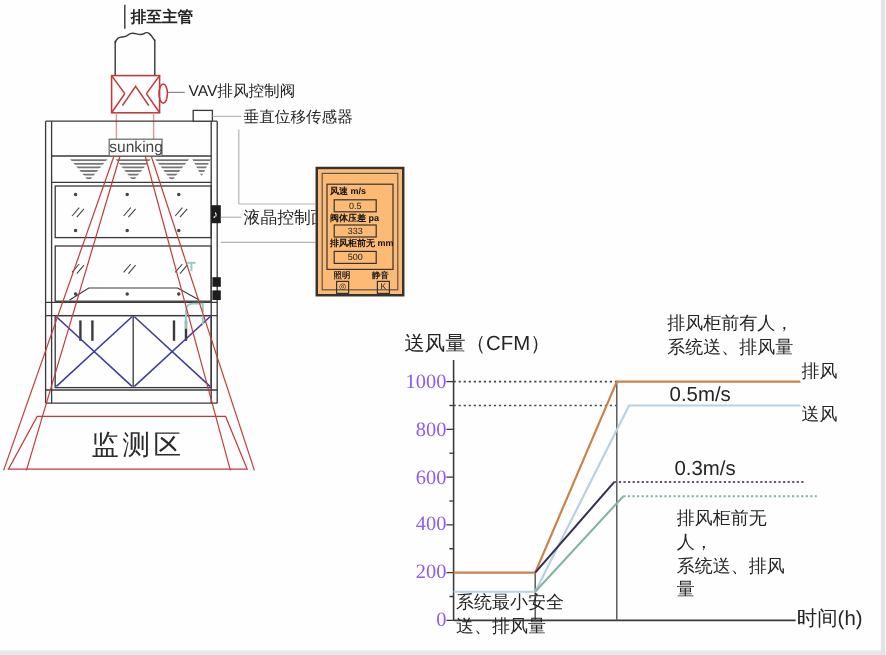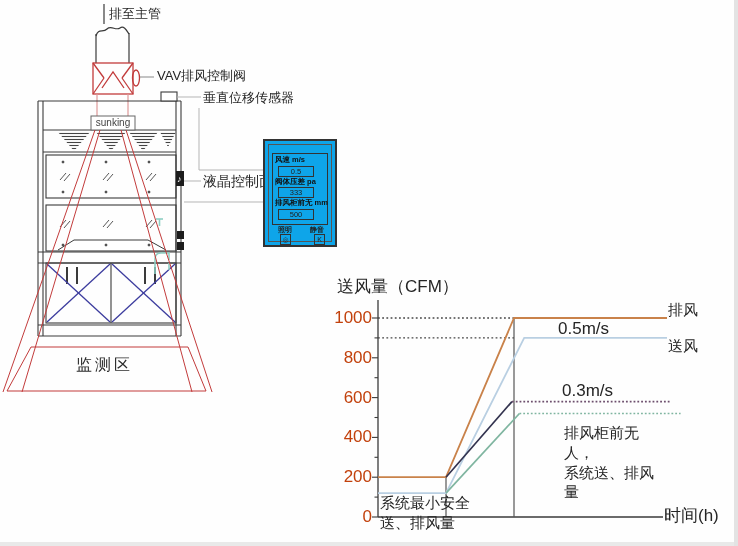--- a/index.html
+++ b/index.html
@@ -6,37 +6,37 @@
   .stage{position:relative;width:738px;height:546px;background:#fefefe;overflow:hidden;
          font-family:"Liberation Sans",sans-serif;color:#222;}
   .stage::after{content:"";position:absolute;right:0;top:0;bottom:0;width:4px;background:#e3e3e3;}
   .stage::before{content:"";position:absolute;left:0;right:0;bottom:0;height:4px;background:#e9e9e9;}
   svg.scene{position:absolute;left:0;top:0;}
   .lbl{position:absolute;white-space:pre-line;line-height:1.25;color:#252525;}
   .lbl-sm{font-size:13px;}
   .lbl-md{font-size:14px;}
   .lbl-chart{font-size:15px;line-height:1.32;}
   .lbl-big{font-size:17px;}
-  .ylabel{position:absolute;left:322px;width:50px;text-align:right;font-size:17px;color:#c2410c;}
+  .ylabel{position:absolute;left:322px;width:50px;text-align:right;font-size:17px;color:#8b5cf6;font-family:Liberation Serif, serif;}
   
   .panel{position:absolute;left:263px;top:139px;width:74px;height:108px;
-         border:2px solid #333;background:#0ea5e9;box-sizing:border-box;}
+         border:2px solid #333;background:#fdba74;box-sizing:border-box;}
   .panel-bevel{position:absolute;left:3px;top:3px;right:3px;bottom:3px;border:1px solid #555;}
   .panel-display{position:absolute;left:7px;top:12px;width:52px;height:68px;border:1px solid #333;
                  padding:2px 0 0 2px;box-sizing:content-box;}
   .p-row-label{font-size:7.5px;font-weight:bold;color:#111;line-height:1.15;white-space:nowrap;}
   .p-val{width:34px;height:9px;border:1px solid #333;margin:1px 0 1px 3px;
          font-size:7.5px;text-align:center;line-height:9px;}
   .p-btns{position:absolute;left:7px;top:84px;width:54px;height:20px;}
   .p-btn-label{position:absolute;top:0;font-size:7px;font-weight:bold;}
   .p-btn-box{position:absolute;top:9px;width:9px;height:9px;border:1px solid #333;
              font-size:7px;text-align:center;line-height:9px;}
   .sunking{position:absolute;left:91px;top:116px;width:44px;height:13px;
-           font-size:10px;text-align:center;line-height:13px;color:#444;}
-  .jiance{position:absolute;left:76px;top:355px;font-size:16px;letter-spacing:3px;color:#2b2b2b;}
+           font-size:13px;text-align:center;line-height:13px;color:#444;}
+  .jiance{position:absolute;left:76px;top:355px;font-size:23px;letter-spacing:3px;color:#2b2b2b;}
 </style>
 </head>
 <body>
 
 <div class="stage">
 
   <svg class="scene" width="738" height="546" viewBox="0 0 738 546">
     <defs>
       <pattern id="hatchH" width="4" height="3" patternUnits="userSpaceOnUse">
         <line x1="0" y1="1.5" x2="4" y2="1.5" stroke="#444" stroke-width="1.1"></line>
@@ -177,21 +177,21 @@
         <line x1="514" y1="517" x2="514" y2="318" stroke="#555" stroke-width="1.2"></line>
         <polyline points="378,477.2 446,477.2 514,318 667,318" fill="none" stroke="#c9824a" stroke-width="1.8"></polyline>
         <polyline points="378,493.12 446,493.12 524.2,337.9 667,337.9" fill="none" stroke="#b9cfe2" stroke-width="1.8"></polyline>
         <polyline points="446,477.2 511.96000000000004,401.58" fill="none" stroke="#32324e" stroke-width="1.7"></polyline>
         <polyline points="511.96000000000004,401.58 670.4,401.58" fill="none" stroke="#6d4f6d" stroke-width="1.7" stroke-dasharray="1.8 2"></polyline>
         <polyline points="446,493.12 519.44,413.52" fill="none" stroke="#7fb5a0" stroke-width="1.7"></polyline>
         <polyline points="519.44,413.52 680.6,413.52" fill="none" stroke="#7fb5a0" stroke-width="1.7" stroke-dasharray="1.8 2"></polyline>
       </g>
   </svg>
 
-  <div class="lbl lbl-sm" style="left:109px;top:6px;">排至主管</div>
+  <div class="lbl lbl-sm" style="left:109px;top:6px;font-weight:bold;">排至主管</div>
   <div class="lbl lbl-sm" style="left:157px;top:68px;">VAV排风控制阀</div>
   <div class="lbl lbl-sm" style="left:203px;top:90px;">垂直位移传感器</div>
   <div class="lbl lbl-md" style="left:203px;top:173px;">液晶控制面板</div>
   <div class="sunking">sunking</div>
   <div class="jiance">监测区</div>
 
   <div class="panel">
     <div class="panel-bevel"></div>
     <div class="panel-display">
       <div class="p-row-label">风速 m/s</div>
@@ -213,20 +213,22 @@
   <div id="ylabels">
       <div class="ylabel" style="top: 507px;">0</div>
       <div class="ylabel" style="top: 467.2px;">200</div>
       <div class="ylabel" style="top: 427.4px;">400</div>
       <div class="ylabel" style="top: 387.6px;">600</div>
       <div class="ylabel" style="top: 347.8px;">800</div>
       <div class="ylabel" style="top: 308px;">1000</div>
     </div>
   <div class="lbl lbl-big" style="left:664px;top:505px;">时间(h)</div>
 
+  <div class="lbl lbl-chart" style="left:556px;top:260px;">排风柜前有人，
+系统送、排风量</div>
   <div class="lbl lbl-big" style="left:558px;top:318px;">0.5m/s</div>
   <div class="lbl lbl-chart" style="left:668px;top:300px;">排风</div>
   <div class="lbl lbl-chart" style="left:668px;top:336px;">送风</div>
   <div class="lbl lbl-big" style="left:562px;top:380px;">0.3m/s</div>
   <div class="lbl lbl-chart" style="left:380px;top:493px;">系统最小安全
 送、排风量</div>
   <div class="lbl lbl-chart" style="left:564px;top:423px;">排风柜前无
 人，
 系统送、排风
 量</div>

